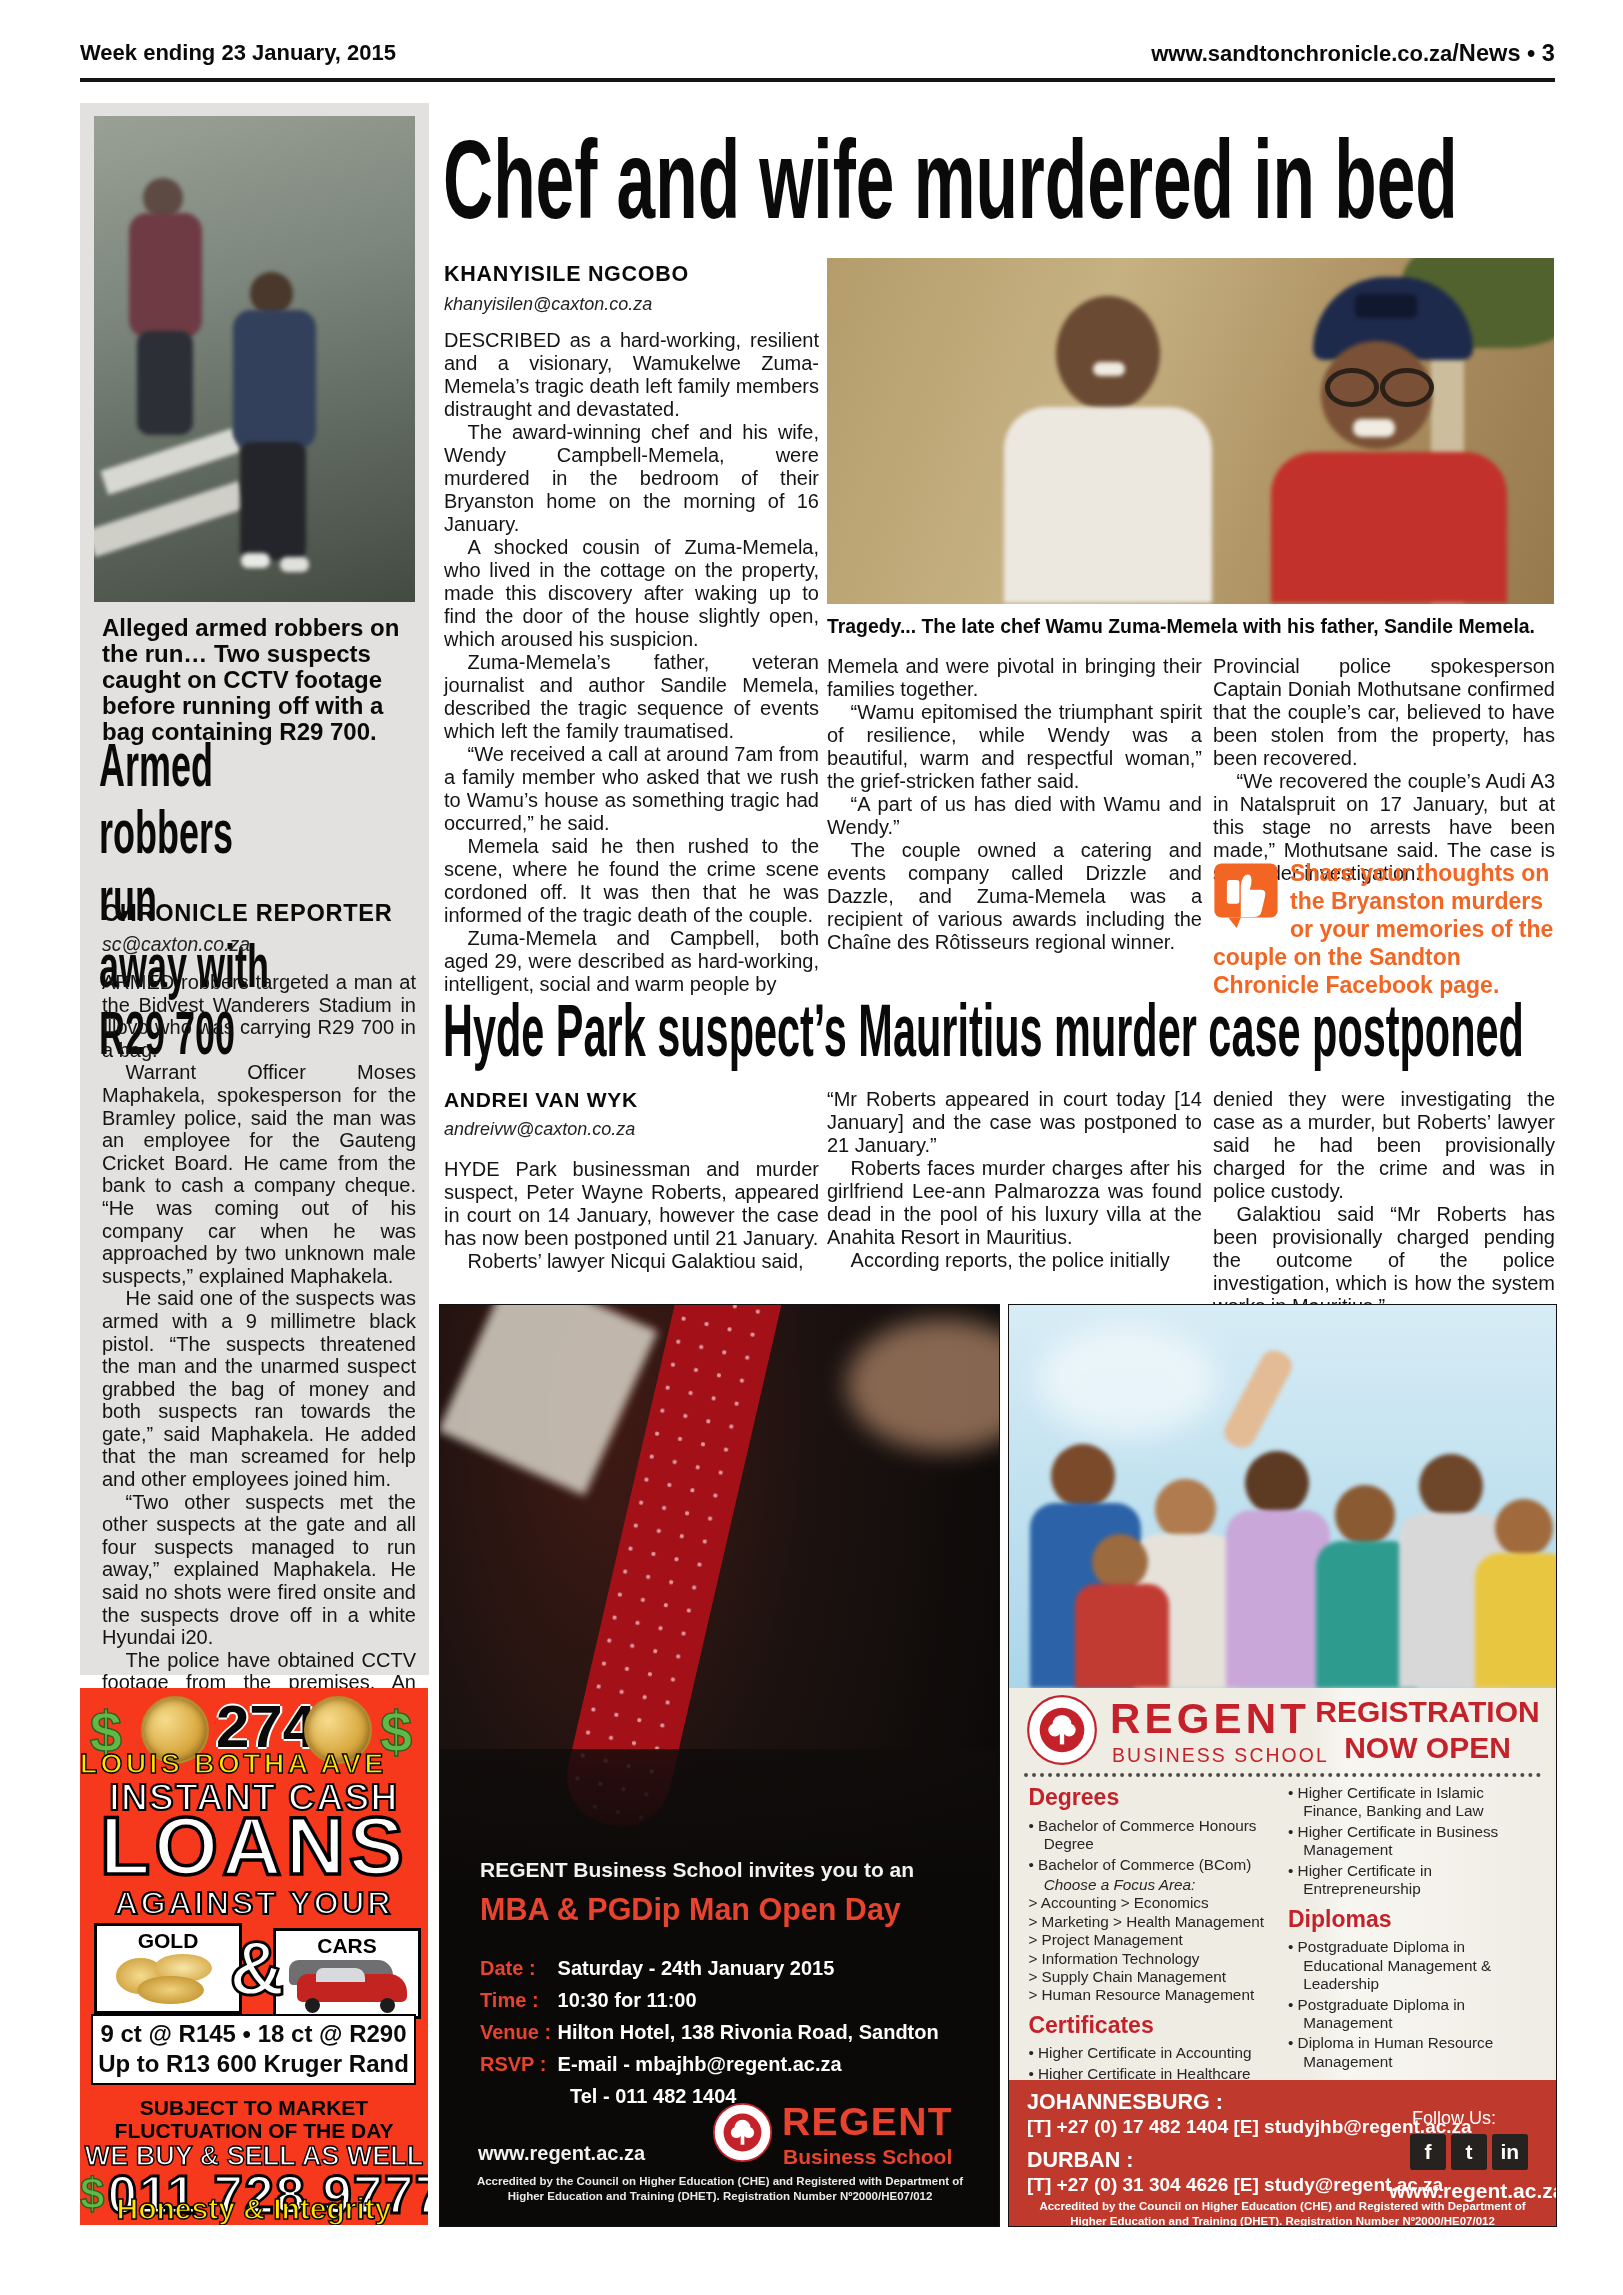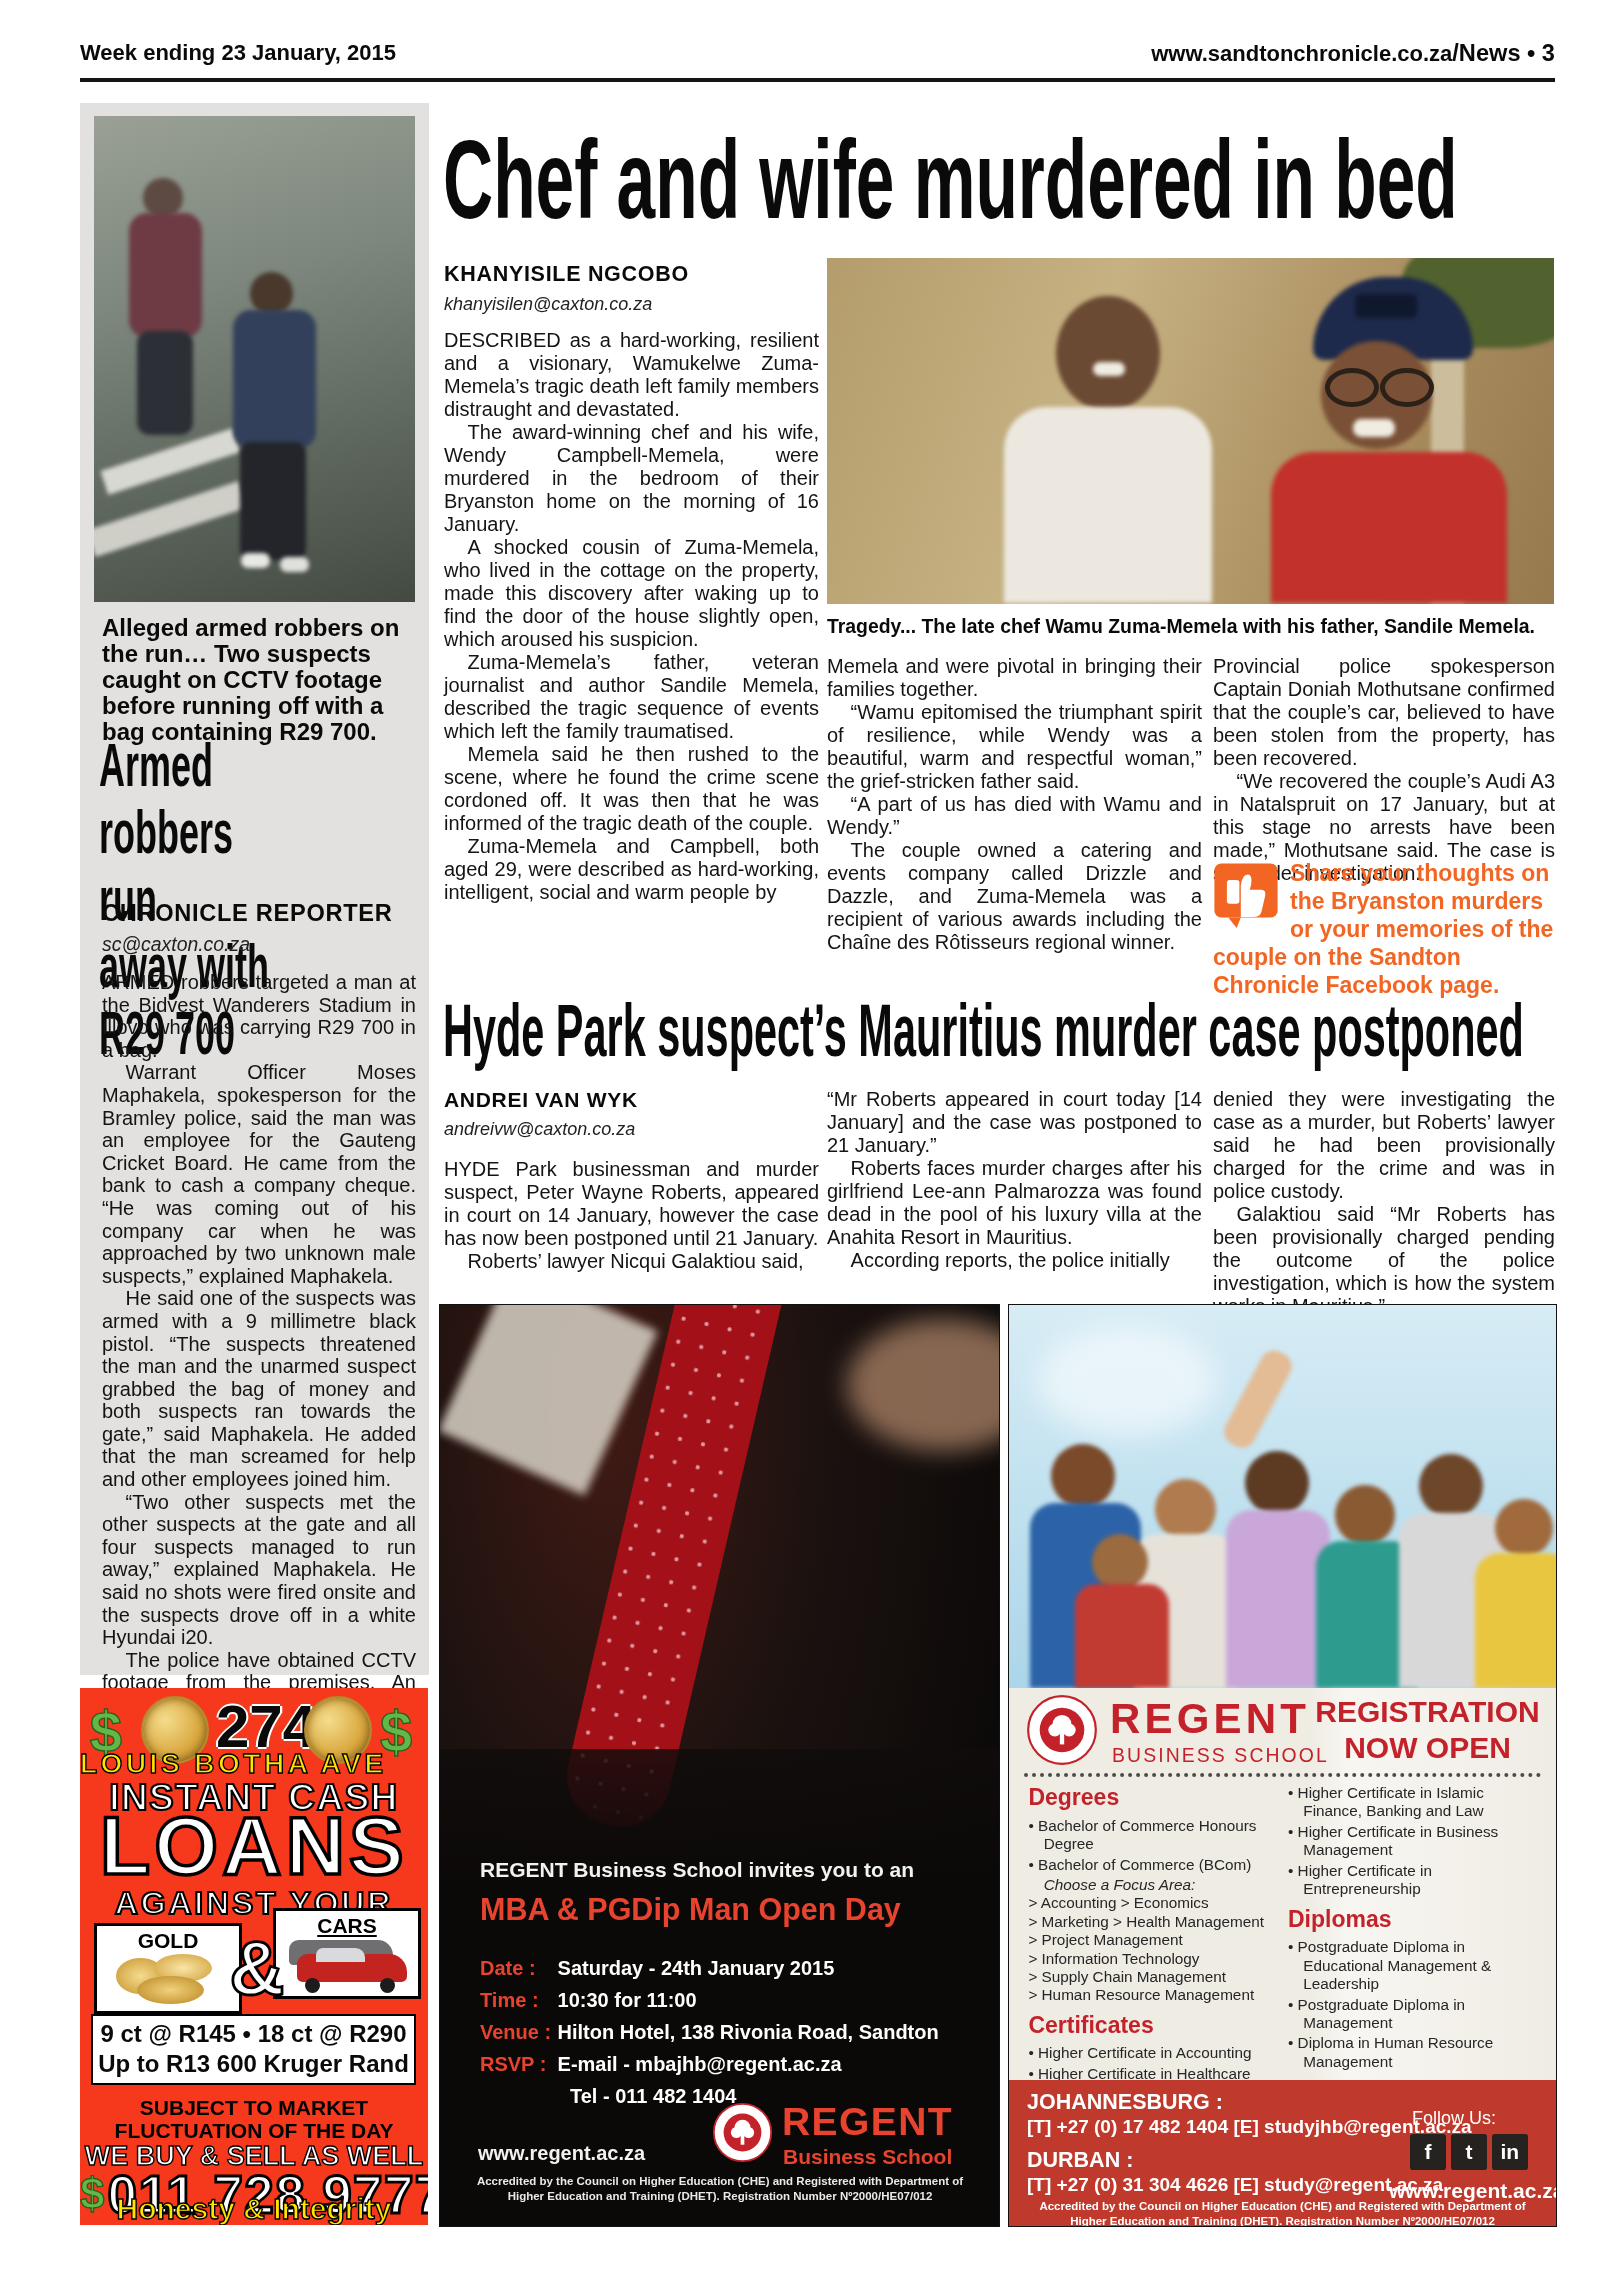--- a/index.html
+++ b/index.html
@@ -83,20 +83,21 @@
     <span class="cond" style="font-size:112px;transform:scaleX(0.62);">Chef and wife murdered in bed</span>
   </div>
   <div class="abs byline" style="left:444px;top:262px;">KHANYISILE NGCOBO</div>
   <div class="abs bymail" style="left:444px;top:294px;">khanyisilen@caxton.co.za</div>
 
   <div class="abs body-col" style="left:444px;top:329px;width:375px;">
     <p>DESCRIBED as a hard-working, resilient and a visionary, Wamukelwe Zuma-Memela’s tragic death left family members distraught and devastated.</p>
     <p class="ind">The award-winning chef and his wife, Wendy Campbell-Memela, were murdered in the bedroom of their Bryanston home on the morning of 16 January.</p>
     <p class="ind">A shocked cousin of Zuma-Memela, who lived in the cottage on the property, made this discovery after waking up to find the door of the house slightly open, which aroused his suspicion.</p>
     <p class="ind">Zuma-Memela’s father, veteran journalist and author Sandile Memela, described the tragic sequence of events which left the family traumatised.</p>
+    <p class="ind">“We received a call at around 7am from a family member who asked that we rush to Wamu’s house as something tragic had occurred,” he said.</p>
     <p class="ind">Memela said he then rushed to the scene, where he found the crime scene cordoned off. It was then that he was informed of the tragic death of the couple.</p>
     <p class="ind">Zuma-Memela and Campbell, both aged 29, were described as hard-working, intelligent, social and warm people by</p>
   </div>
 
   <div class="abs photo" style="left:827px;top:258px;width:727px;height:346px;background:linear-gradient(110deg,#b49d6b 0%,#c6b183 35%,#ab8f60 70%,#97794e 100%);">
     <div class="blob" style="right:90px;top:0;width:33px;height:346px;background:#d6cbae;opacity:.8;"></div>
     <div class="blob" style="right:-28px;top:-21px;width:180px;height:111px;border-radius:40%;background:#51622f;"></div>
     <div class="blob" style="left:229px;top:38px;width:104px;height:115px;border-radius:50%;background:#6b4a33;"></div>
     <div class="blob" style="left:266px;top:104px;width:32px;height:14px;border-radius:7px;background:#f0ece2;"></div>
     <div class="blob" style="left:177px;top:149px;width:208px;height:196px;border-radius:42px 42px 0 0;background:#ece8e0;"></div>
@@ -278,21 +279,21 @@
     <div class="abs stroke-w" style="left:0;top:117px;width:348px;text-align:center;font-size:82px;letter-spacing:4.2px;-webkit-text-stroke:3.5px #000;line-height:82px;">LOANS</div>
     <div class="abs stroke-w" style="left:0;top:197px;width:348px;text-align:center;font-size:32px;letter-spacing:2.8px;">AGAINST YOUR</div>
 
     <div class="lbox" style="left:14px;top:235px;width:142px;height:85px;">
       <div class="blabel">GOLD</div>
       <div class="abs" style="left:19.4px;top:32px;width:49px;height:36px;border-radius:50%;background:radial-gradient(#f4dc8e,#c7922c);filter:blur(0.7px);"></div>
       <div class="abs" style="left:57px;top:28px;width:58px;height:28px;border-radius:50%;background:radial-gradient(#f8e6a7,#cf9c34);filter:blur(0.7px);"></div>
       <div class="abs" style="left:40px;top:50px;width:67px;height:28px;border-radius:50%;background:radial-gradient(#f1d27c,#b8851f);filter:blur(0.7px);"></div>
     </div>
     <div class="abs stroke-w" style="left:139px;top:236px;width:76px;text-align:center;font-size:76px;-webkit-text-stroke:2.8px #000;z-index:3;">&amp;</div>
-    <div class="lbox" style="left:193px;top:220px;width:142px;height:85px;text-decoration:underline;">
+    <div class="lbox" style="left:193px;top:240px;width:142px;height:85px;">
       <div class="blabel">CARS</div>
       <div class="abs" style="left:12.5px;top:29px;width:104px;height:25px;border-radius:9.7px 15.3px 4.2px 4.2px;background:#6f6f72;filter:blur(0.7px);"></div>
       <div class="abs" style="left:21px;top:43px;width:110px;height:28px;border-radius:11px 18px 5.6px 5.6px;background:#c42420;"></div>
       <div class="abs" style="left:40px;top:37px;width:49px;height:14px;border-radius:7px 9.7px 0 0;background:#d8dade;"></div>
       <div class="abs" style="left:29px;top:67px;width:15.3px;height:15.3px;border-radius:50%;background:#1c1c1c;"></div>
       <div class="abs" style="left:104px;top:67px;width:15.3px;height:15.3px;border-radius:50%;background:#1c1c1c;"></div>
     </div>
 
     <div class="abs" style="left:11px;top:326px;width:321px;background:#fff;border:2.8px solid #000;text-align:center;font-weight:bold;color:#0a0a0a;font-size:24px;line-height:30.5px;padding:2.8px 0;">
       <div>9 ct @ R145   •   18 ct @ R290</div>

